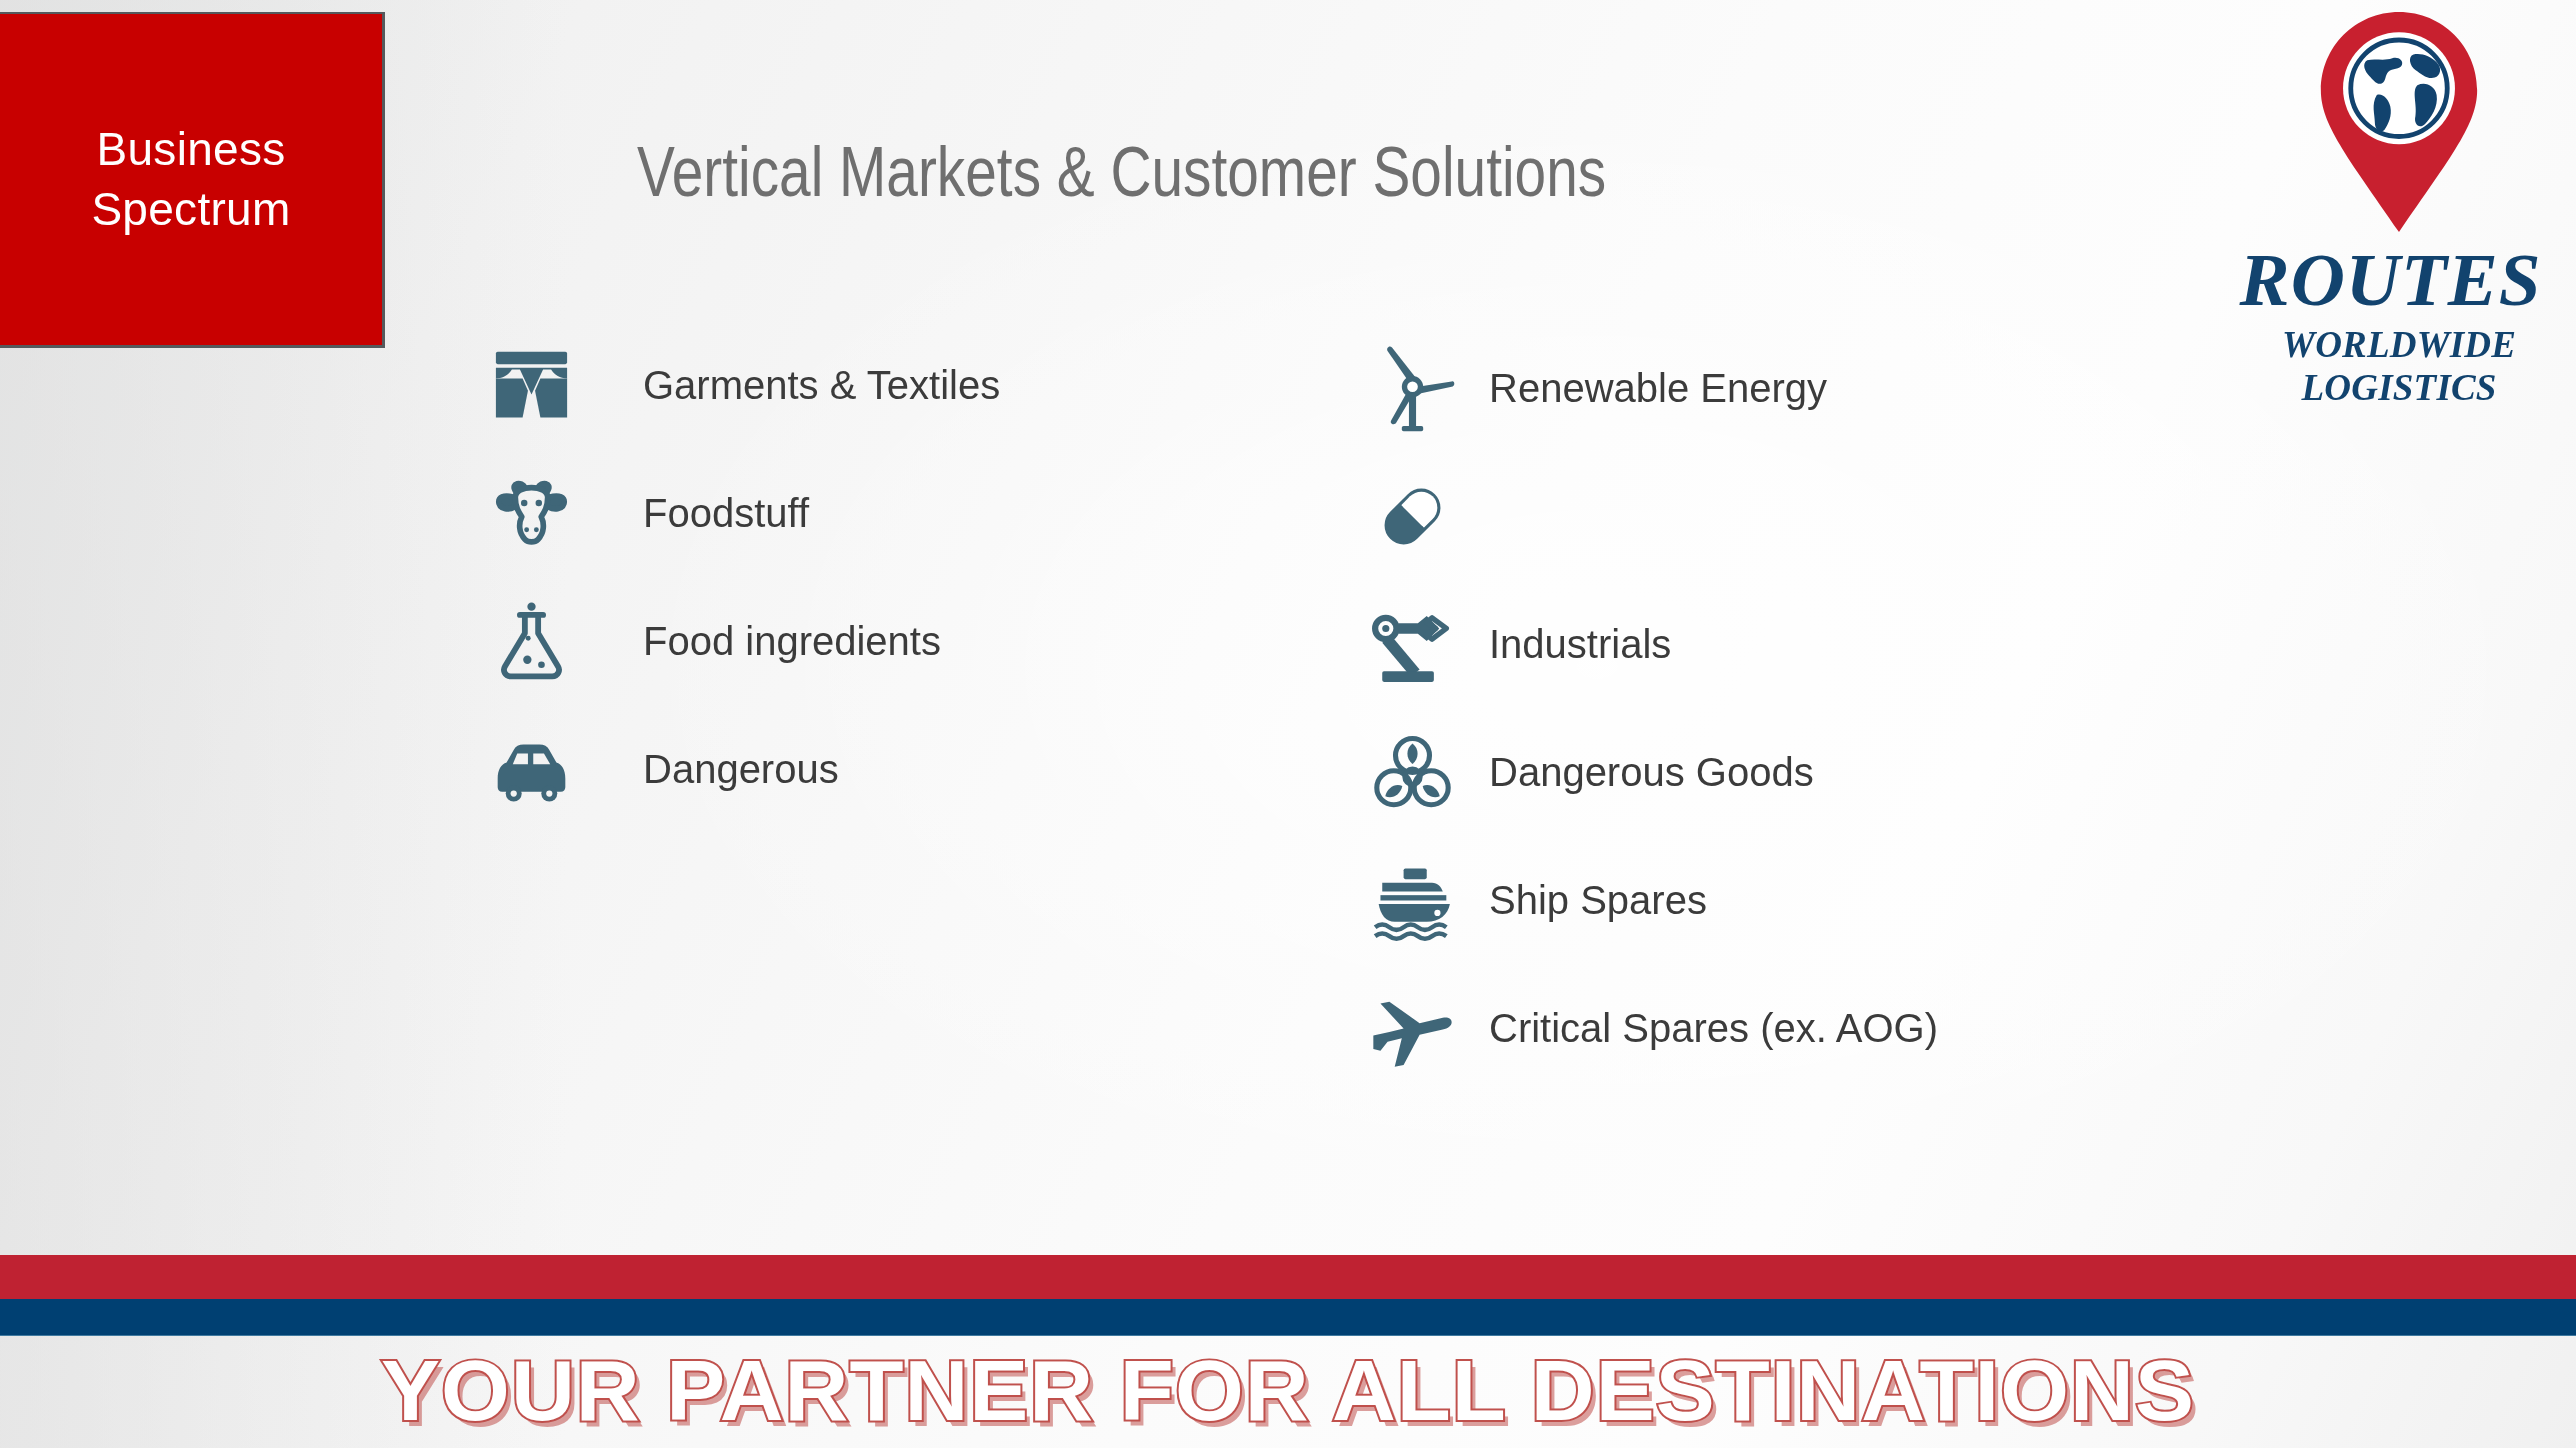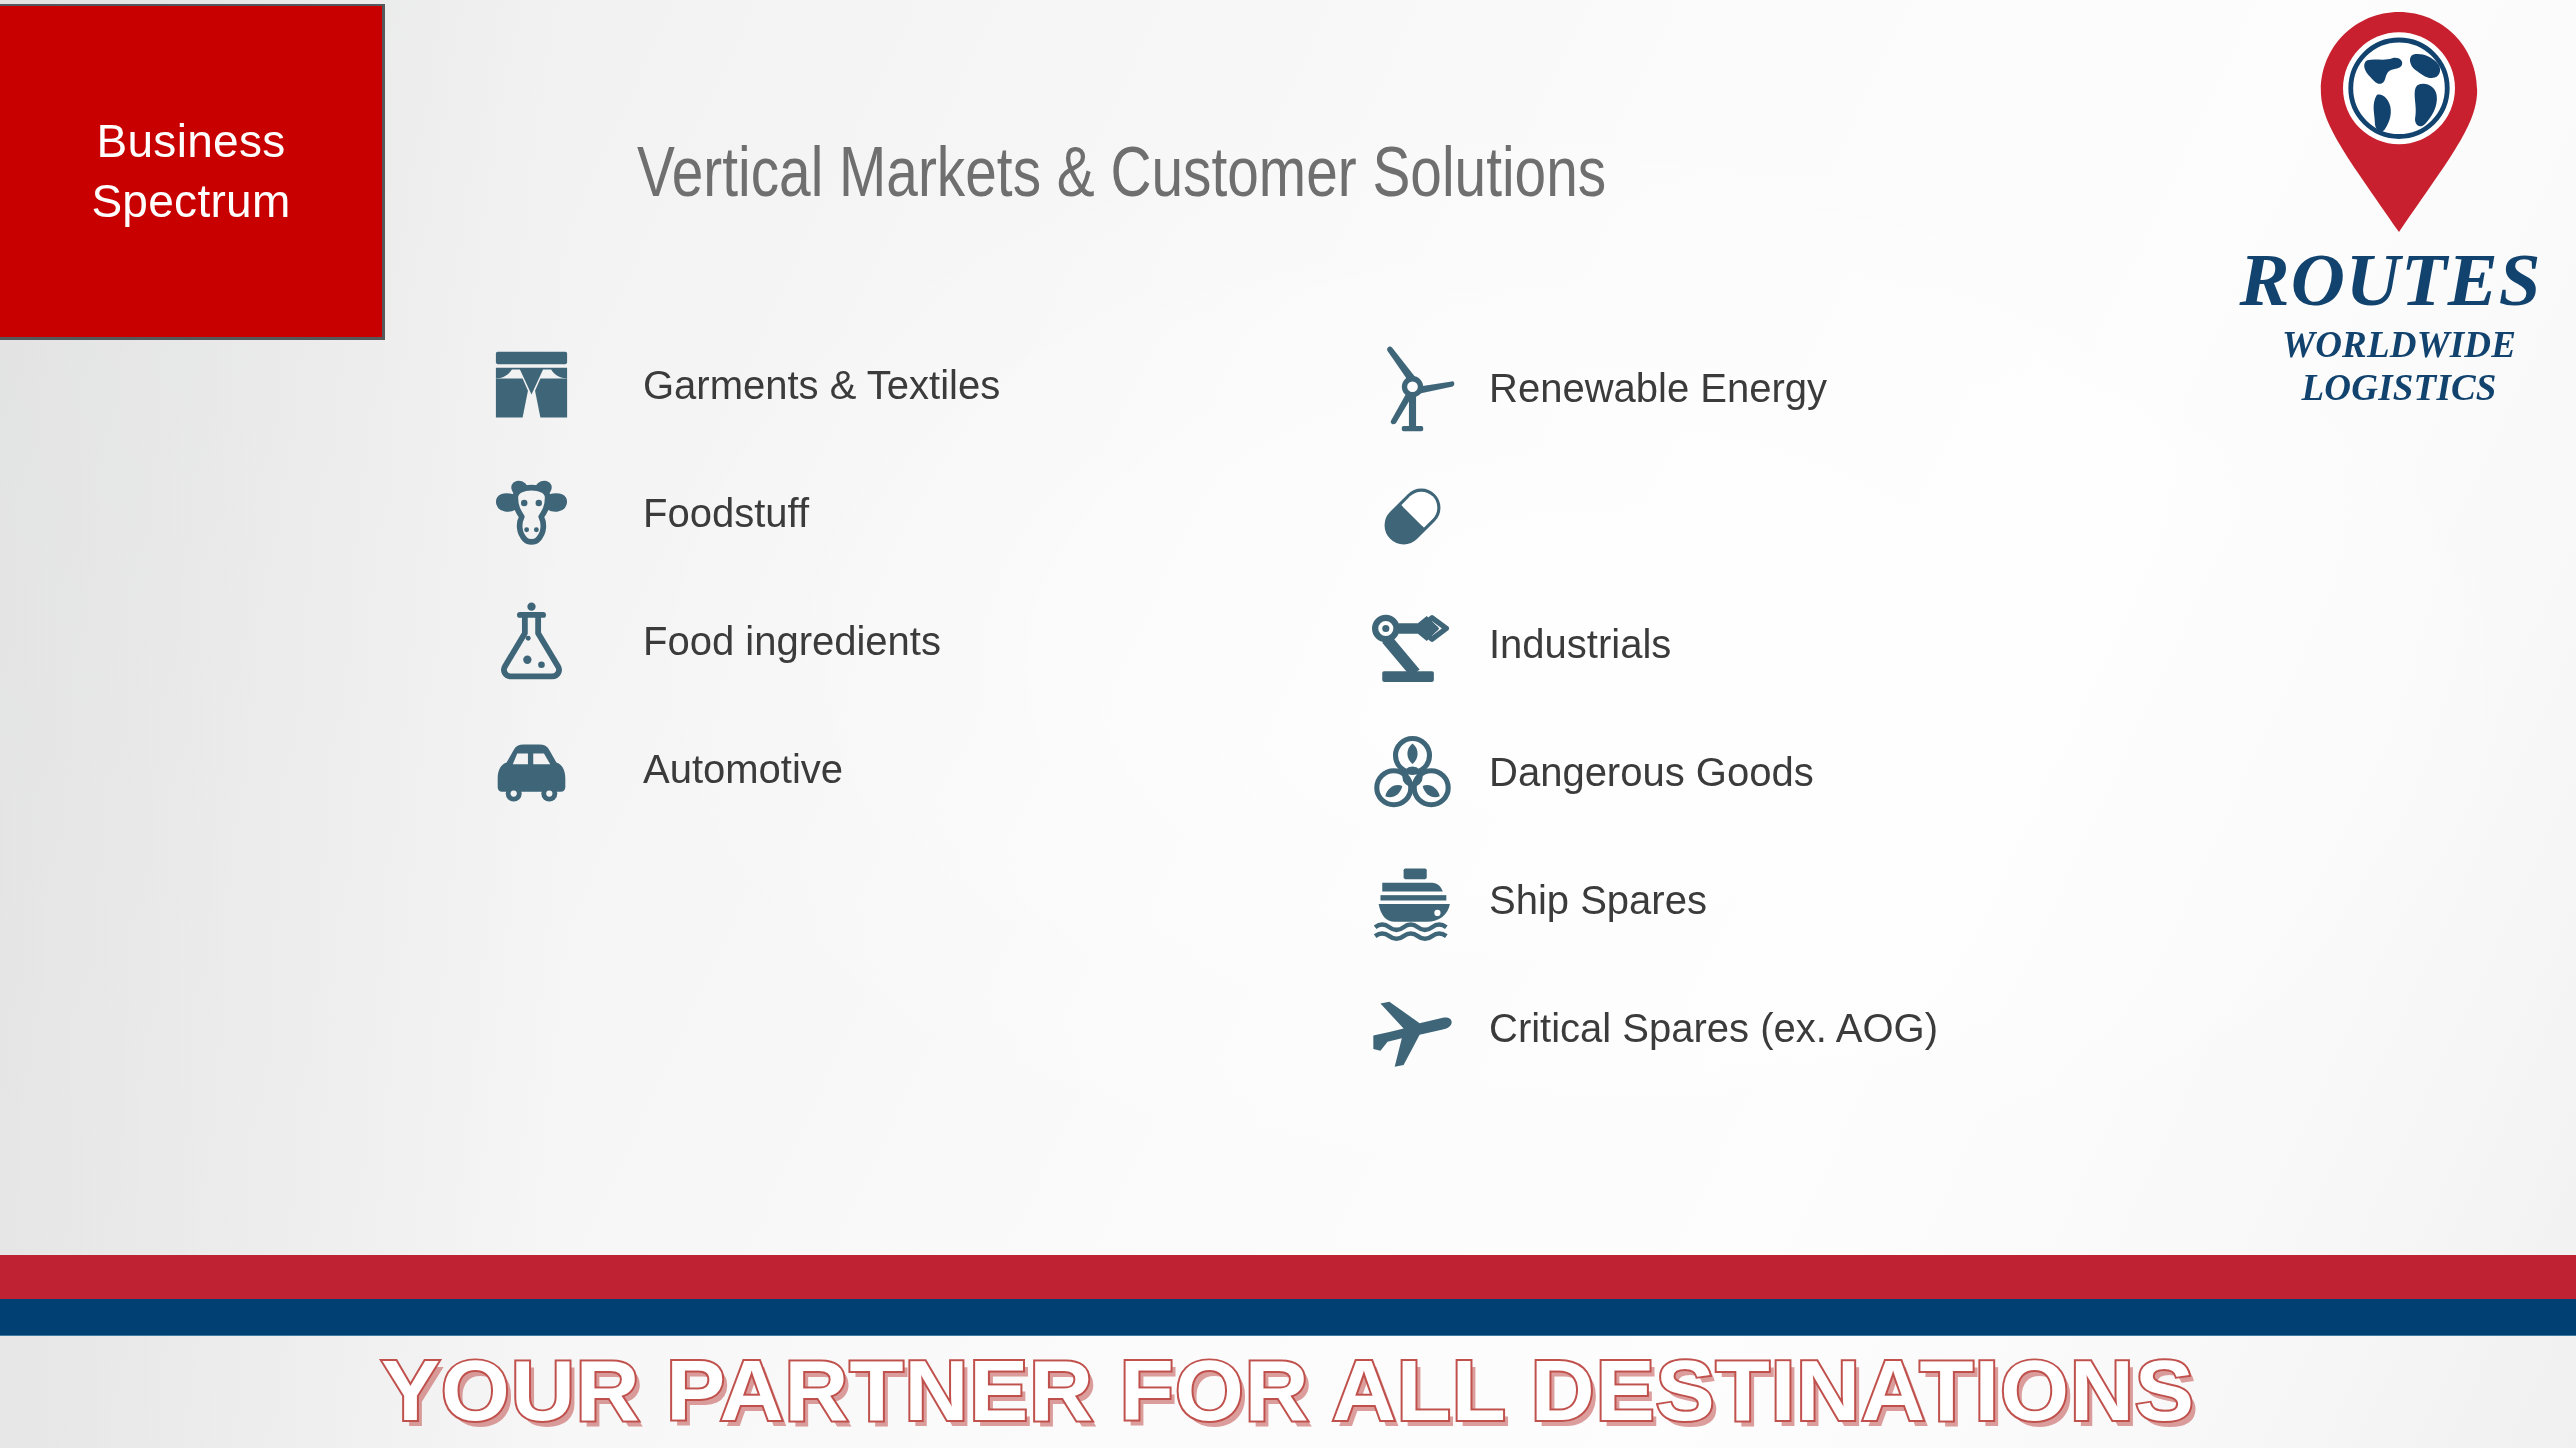--- a/index.html
+++ b/index.html
@@ -23,21 +23,21 @@
     background:
       radial-gradient(ellipse 1449px 869px at 62% 46%, rgba(255,255,255,0.85) 0%, rgba(255,255,255,0.0) 68%),
       linear-gradient(90deg, rgba(220,220,220,0.55) 0%, rgba(255,255,255,0) 22%);
     pointer-events: none;
   }
 
   
   #badge {
     position: absolute;
     left: 0px;
-    top: 4px;
+    top: 12px;
     width: 385px;
     height: 336px;
     background: #c80000;
     border-right: 3.9px solid #55595c;
     border-bottom: 3.9px solid #55595c;
     border-top: 2.9px solid #55595c;
     box-sizing: border-box;
     display: flex;
     align-items: center;
     justify-content: center;
@@ -258,21 +258,21 @@
         <svg viewBox="0 0 100 100" width="89" height="89" fill="#3f6678">
           <path d="M12 60 c0 -10 4 -16 10 -18 l8 -14 c2 -4 6 -6 11 -6 h18 c5 0 9 2 11 6 l8 14 c6 2 10 8 10 18 v10 c0 3 -2 5 -5 5 H17 c-3 0 -5 -2 -5 -5 z"></path>
           <path d="M34 32 h12 v12 H29 z" fill="#f3f3f3"></path>
           <path d="M52 32 h12 l7 12 H52 z" fill="#f3f3f3"></path>
           <circle cx="30" cy="77" r="9"></circle>
           <circle cx="70" cy="77" r="9"></circle>
           <circle cx="30" cy="77" r="3.5" fill="#f3f3f3"></circle>
           <circle cx="70" cy="77" r="3.5" fill="#f3f3f3"></circle>
         </svg>
       </div>
-      <div class="market-label">Automotive</div>
+      <div class="market-label">Dangerous</div>
     </div>
   </div>
 
   <div class="column" id="col-right">
 
     <div class="market-row">
       <div class="market-icon">
         <svg viewBox="0 0 100 100" width="89" height="89" fill="#3f6678">
           <path d="M47 44 L22 8 c-2 -3 2 -7 5 -4 l26 33 z"></path>
           <path d="M56 48 L94 42 c4 -1 4 6 0 6 l-37 8 z"></path>

